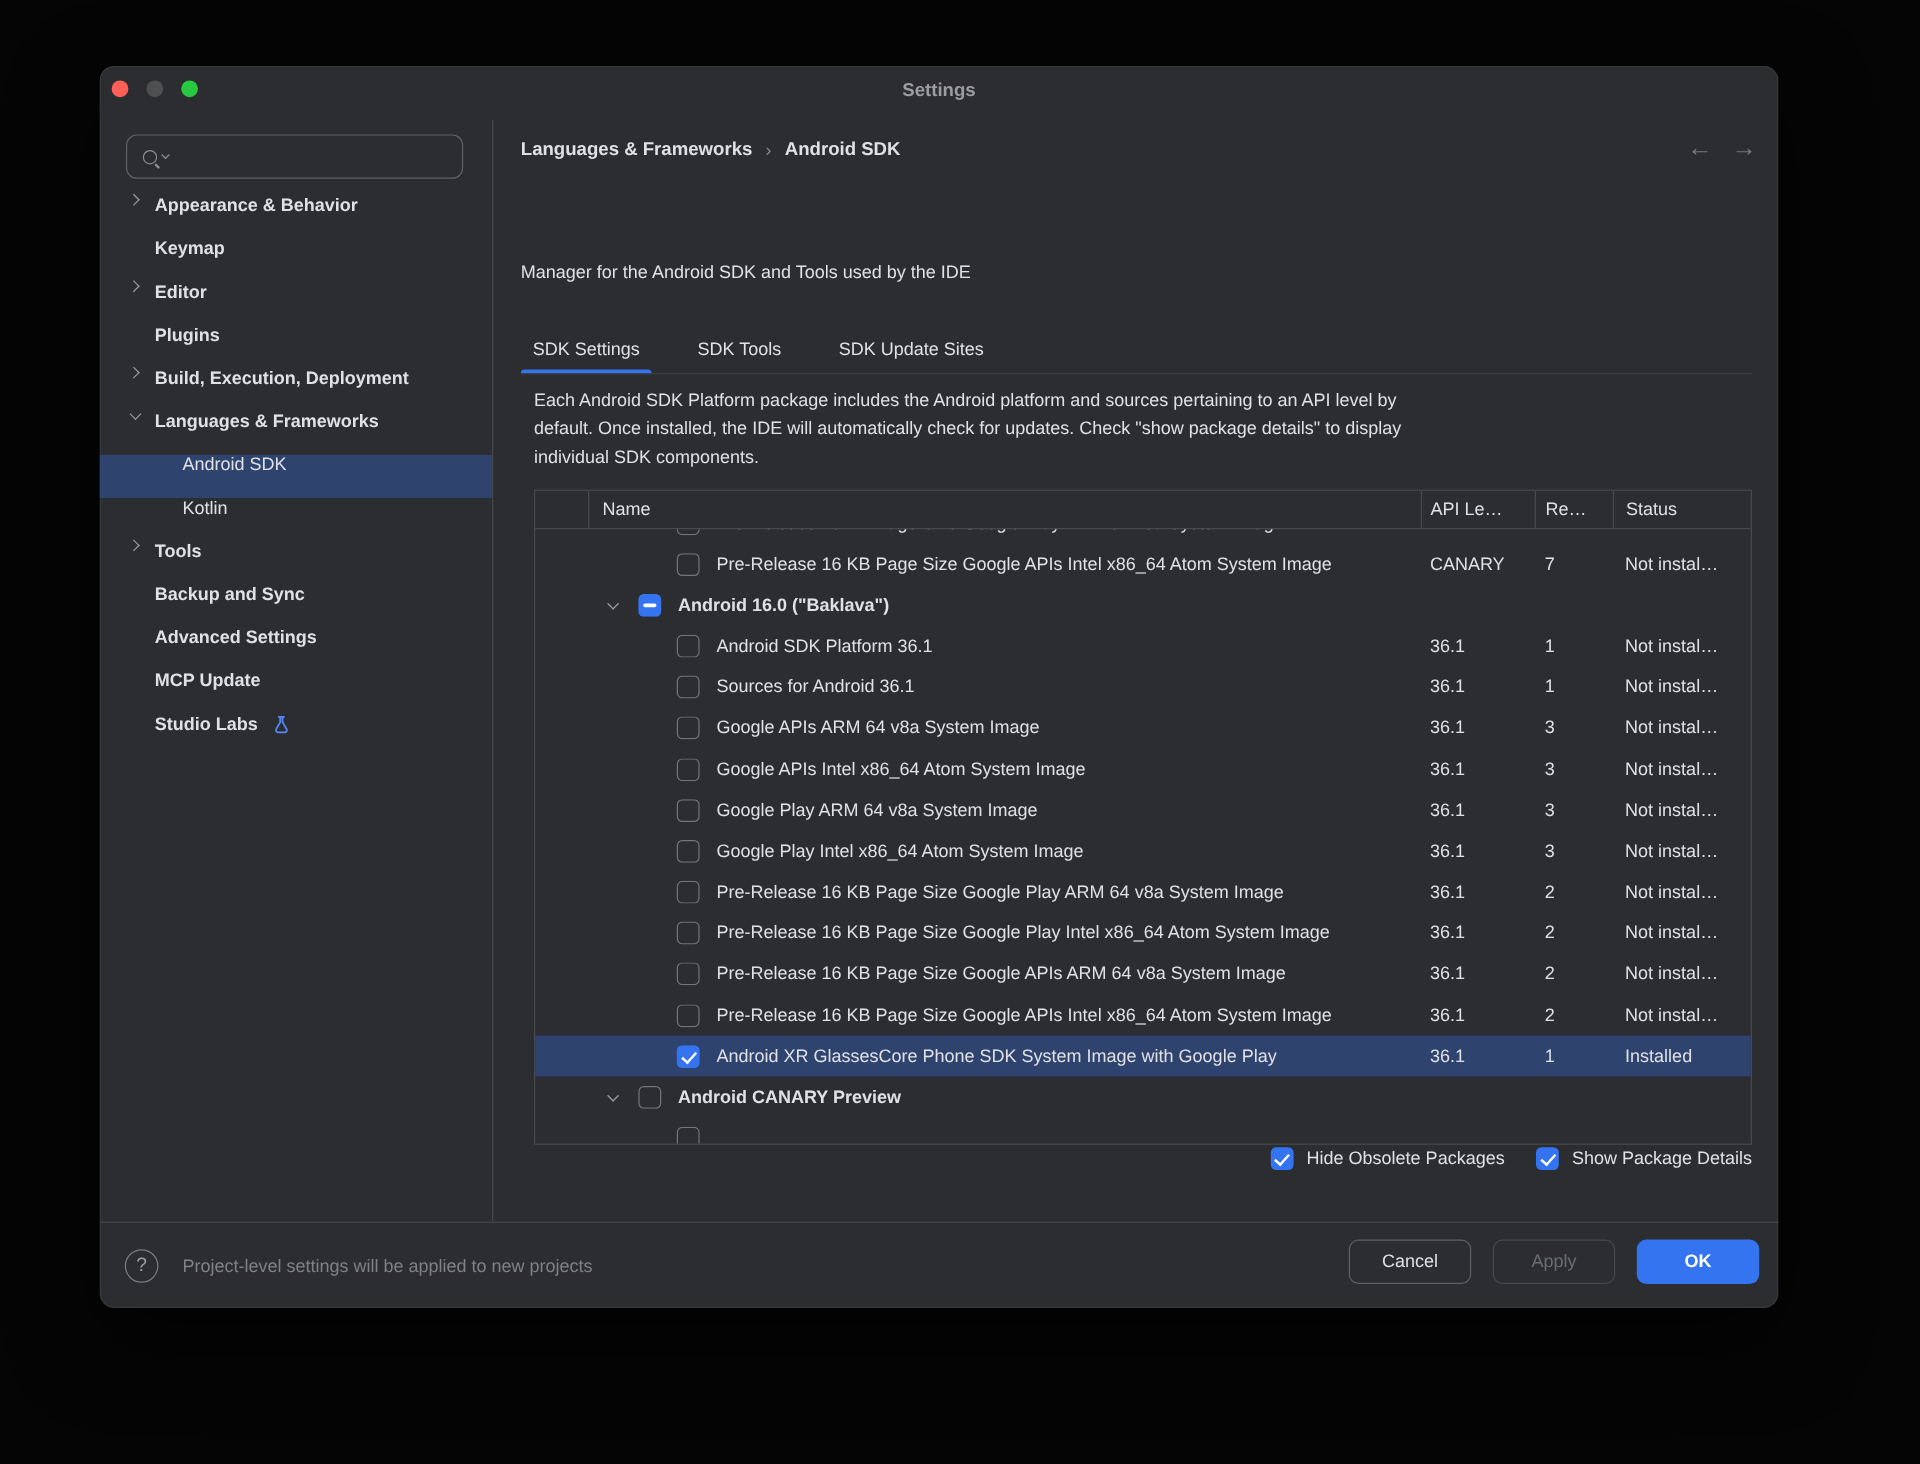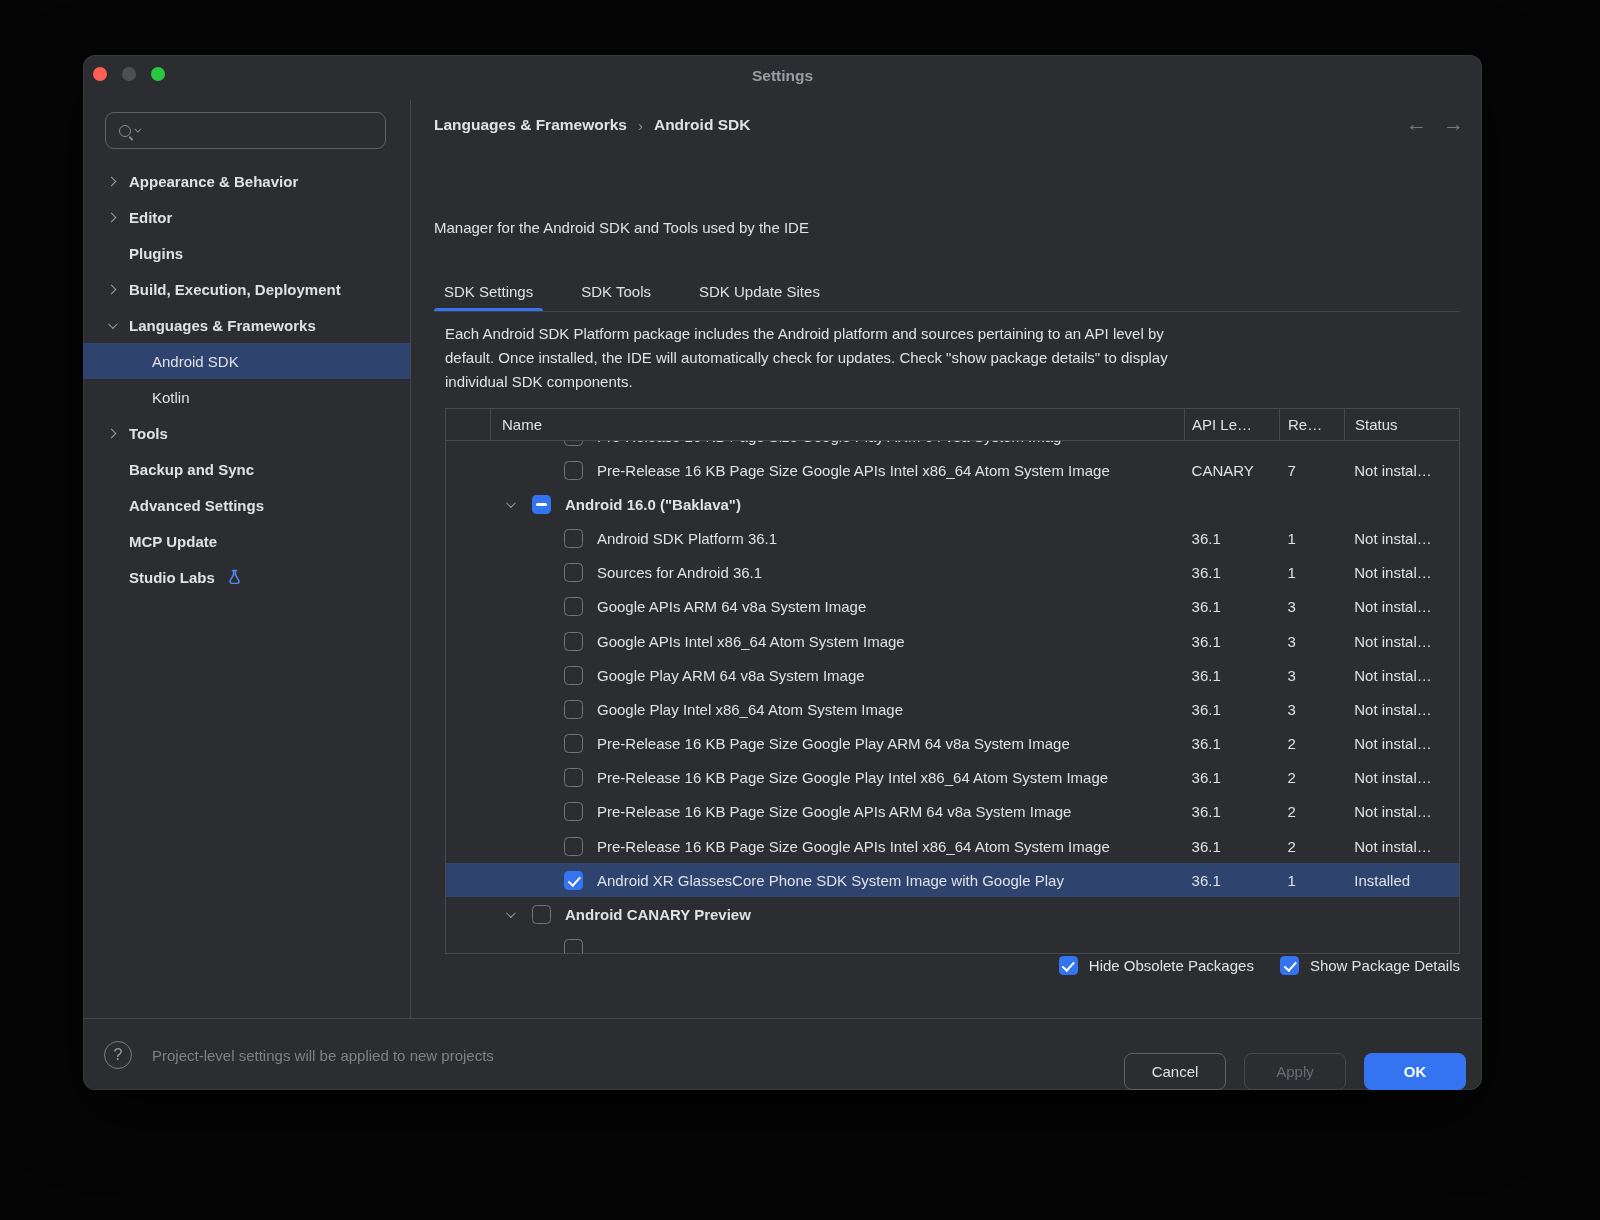--- a/index.html
+++ b/index.html
@@ -15,21 +15,21 @@
   .light.red{ left:10px; background:#ff5f57; } .light.gray{ left:39px; background:#4e4f51; } .light.green{ left:68px; background:#28c840; }
 
   
   .sidebar { position:absolute; top:45px; left:0; width:328px; bottom:72px; border-right:1px solid #46484c; }
   .search-box { position:absolute; left:22px; top:12px; width:281px; height:37px; border:1px solid #5d6066; border-radius:9px; display:flex; align-items:center; padding-left:13px; gap:3px; }
   .search-box input { background:transparent; border:none; outline:none; color:#dfe1e5; font-size:15px; width:200px; font-family:inherit; }
   .mag { width:12px; height:12px; border:1.7px solid #8a8d92; border-radius:50%; position:relative; flex:none; }
   .mag::after { content:""; position:absolute; width:1.8px; height:5px; background:#8a8d92; left:10px; top:10px; transform:rotate(-45deg); border-radius:1px; }
   .mini-caret { width:5px; height:5px; border-right:1.5px solid #8a8d92; border-bottom:1.5px solid #8a8d92; transform:rotate(45deg) translateY(-2px); }
   .side-items { position:absolute; top:63px; left:0; right:0; }
-  .side-item { height:36px; display:flex; align-items:center; padding-left:46px; font-weight:700; position:relative; cursor:default; }
+  .side-item { height:36px; display:flex; padding-left:46px; font-weight:700; position:relative; cursor:default; }
   .side-item .chev { position:absolute; left:25px; }
   .side-item.child { padding-left:69px; font-weight:400; }
   .side-item.selected { background:#2e436e; }
   .flask { margin-left:11px; display:inline-flex; }
 
   .chev { width:7px; height:7px; border-right:1.7px solid #9a9da2; border-bottom:1.7px solid #9a9da2; display:inline-block; }
   .chev.right { transform:rotate(-45deg); }
   .chev.down  { transform:rotate(45deg) translateY(-2px); }
 
   
@@ -82,21 +82,21 @@
   .cb.indeterminate::after { content:""; position:absolute; left:4px; top:8.1px; width:11px; height:2.9px; background:#fff; border-radius:2px; }
 
   .options { position:absolute; left:34px; top:856px; width:1015px; display:flex; justify-content:flex-end; gap:26px; align-items:center; }
   .opt { display:flex; align-items:center; }
   .opt .cb { margin-right:11px; }
 
   
   .bottom-bar { position:absolute; left:0; right:0; bottom:0; height:72px; border-top:1px solid #46484c; }
   .help { position:absolute; left:21px; top:22px; width:28px; height:28px; border-radius:50%; border:1.5px solid #797c81; color:#9a9da2; display:flex; align-items:center; justify-content:center; font-size:16px; }
   .hint { position:absolute; left:69px; top:0; height:72px; display:flex; align-items:center; color:#7e8186; }
-  .btn-row { position:absolute; right:16px; top:34px; display:flex; gap:18px;padding-left:24px; }
+  .btn-row { position:absolute; right:16px; top:14px; display:flex; gap:18px;padding-left:24px; }
   .btn { min-width:102px; height:37px; border-radius:8px; border:1px solid #5d6066; background:transparent; color:#dfe1e5; font-size:15px; font-family:inherit; }
   .btn.disabled { color:#696d73; border-color:#46484c; }
   .btn.primary { background:#3574f0; border:none; color:#ffffff; font-weight:600; }
 </style>
 </head>
 <body>
 
 <div class="window">
 
   <div class="titlebar">
@@ -109,20 +109,23 @@
   <div class="sidebar">
     <div class="search-box">
       <span class="mag"></span>
       <span class="mini-caret"></span>
       <input style="">
     </div>
     <div class="side-items">
         <div class="side-item">
           <span class="chev right"></span>
           <span class="side-label">Appearance &amp; Behavior</span>
+        </div>
+        <div class="side-item">
+          <span class="side-label">Keymap</span>
         </div>
         <div class="side-item">
           <span class="chev right"></span>
           <span class="side-label">Editor</span>
         </div>
         <div class="side-item">
           <span class="side-label">Plugins</span>
         </div>
         <div class="side-item">
           <span class="chev right"></span>

